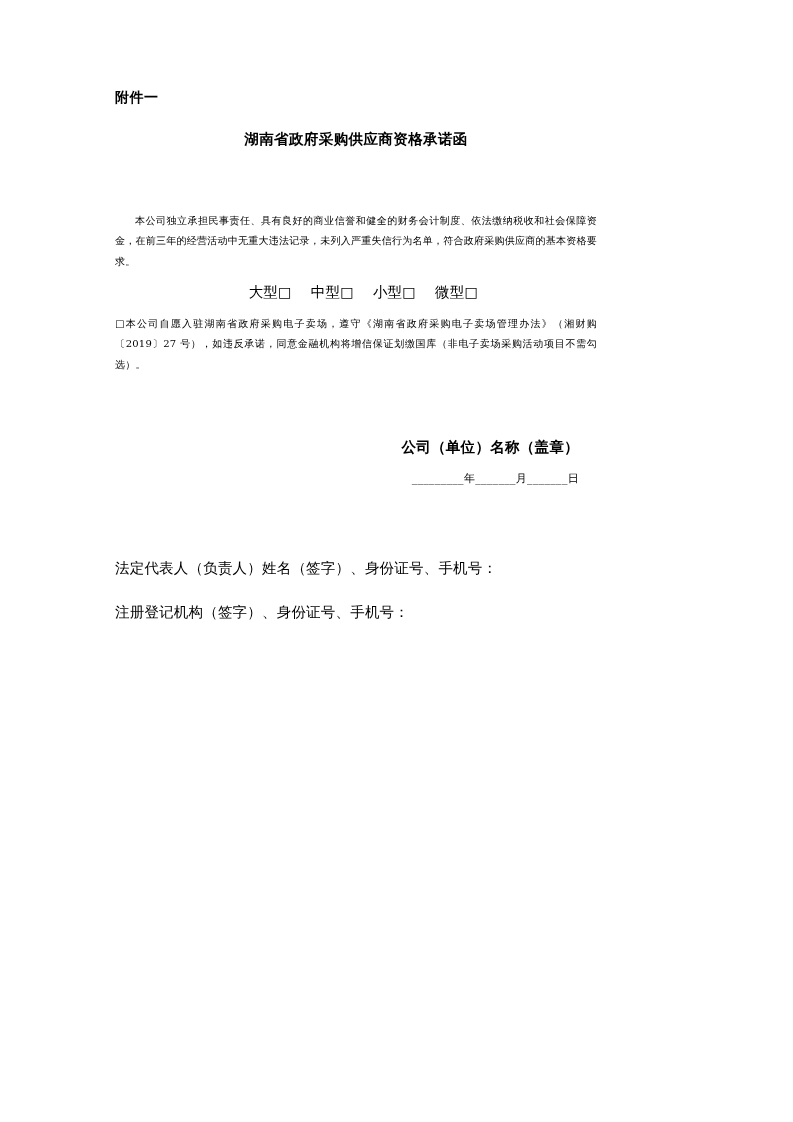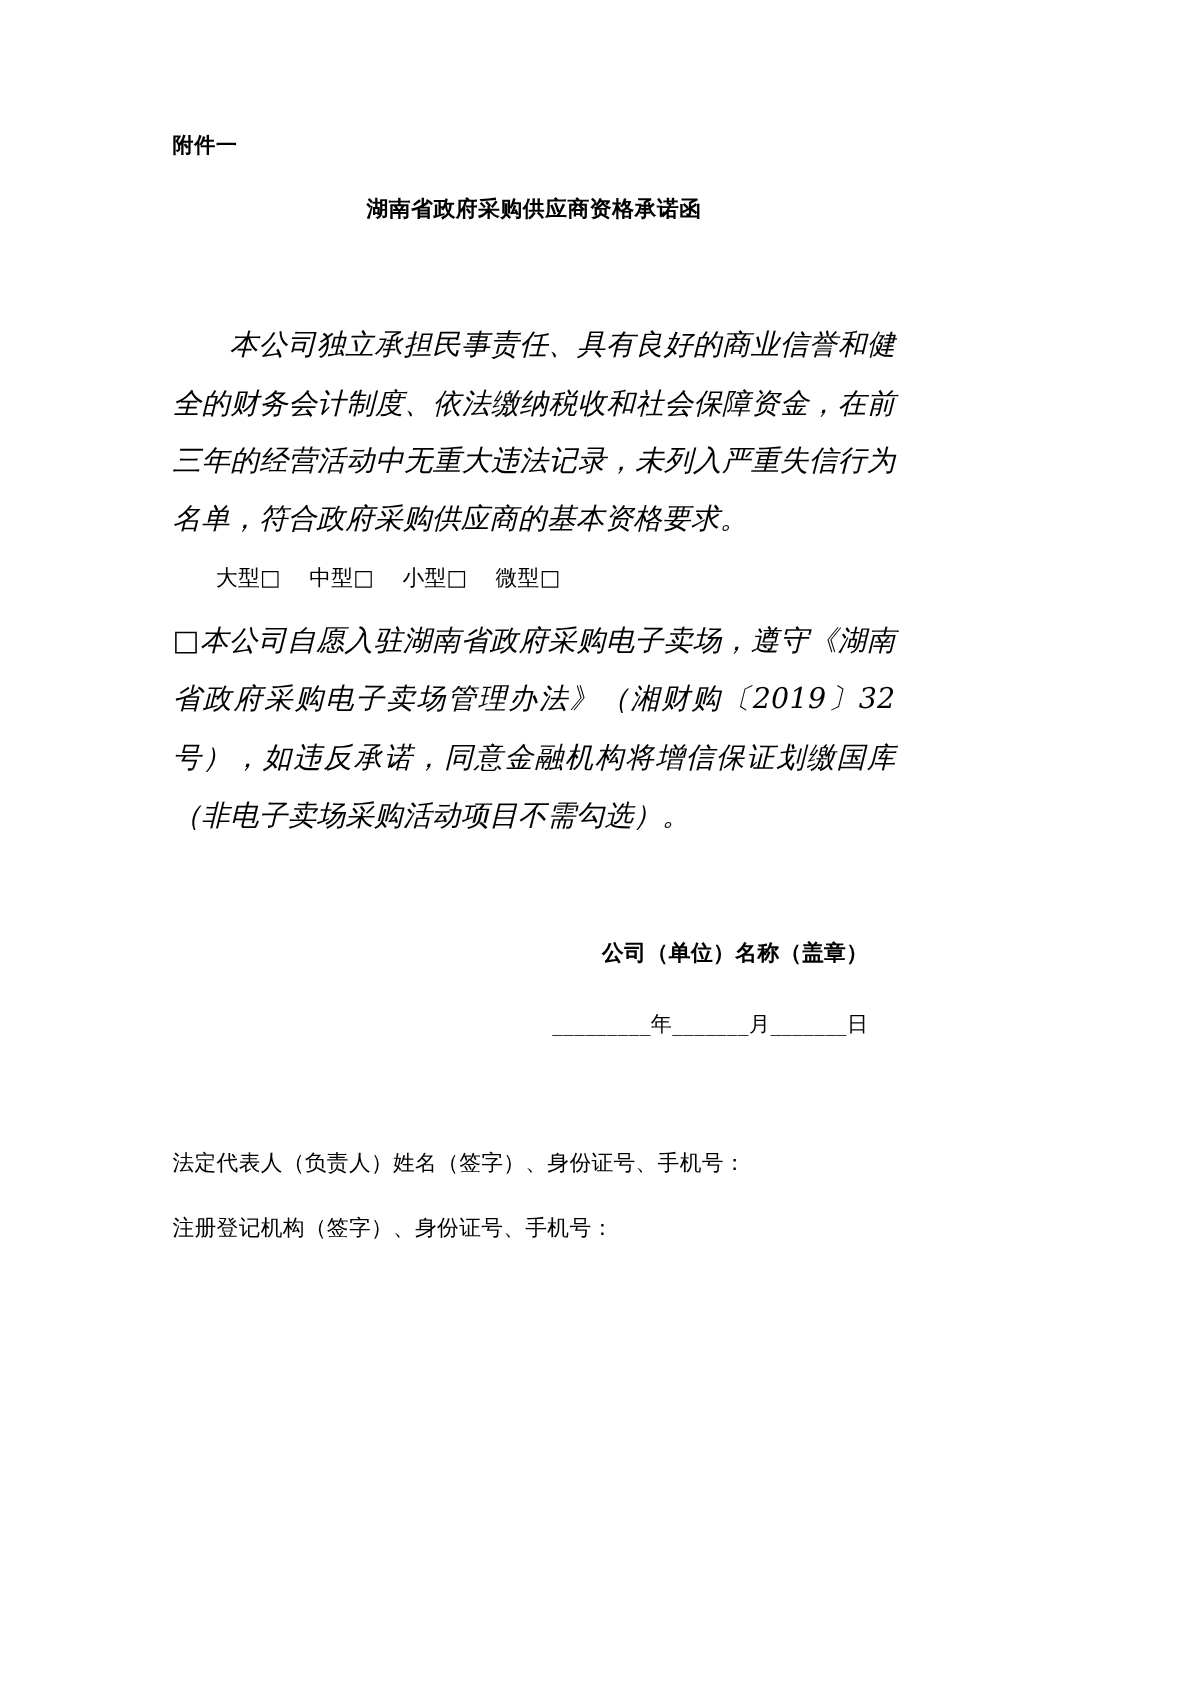--- a/index.html
+++ b/index.html
@@ -35,58 +35,58 @@
     font-family: "DejaVu Sans", "Liberation Sans", sans-serif;
     font-weight: bold;
     font-size: 14.5px;
     letter-spacing: 0.4px;
     margin: 22px 0 0 0;
   }
   .body-block {
     margin-top: 62px;
   }
   p.para {
-    font-size: 19px;
+    font-size: 10px;
     line-height: 2.05;
     margin: 0 0 6px 0;
     text-align: justify;
     text-justify: inter-ideograph;
     letter-spacing: 0.2px;
-    font-style: italic;
   }
   p.indent {
     text-indent: 2em;
   }
   .size-options {
     text-indent: 2em;
     font-size: 14.5px;
     line-height: 2.05;
     margin: 0 0 6px 0;
     letter-spacing: 0.2px;
+    text-align: center;
   }
   .size-options .opt {
     margin-right: 14px;
     white-space: nowrap;
   }
   .sign-block {
     margin-top: 56px;
     text-align: right;
     padding-right: 18px;
   }
   .sign-line {
     font-size: 14.5px;
     line-height: 2.2;
     letter-spacing: 0.3px;
     font-weight: bold;
   }
   .date-line {
-    font-size: 14px;
+    font-size: 11px;
     line-height: 2.2;
     letter-spacing: 0.3px;
-    margin-top: 16px;
+    margin-top: 4px;
   }
   .footer-block {
     margin-top: 62px;
   }
   .footer-block p {
     font-size: 14.5px;
     line-height: 2.2;
     margin: 0 0 8px 0;
     letter-spacing: 0.2px;
   }
@@ -108,21 +108,21 @@
     <p class="para indent">本公司独立承担民事责任、具有良好的商业信誉和健全的财务会计制度、依法缴纳税收和社会保障资金，在前三年的经营活动中无重大违法记录，未列入严重失信行为名单，符合政府采购供应商的基本资格要求。</p>
 
 
     <div class="size-options">
       <span class="opt">大型□</span>
       <span class="opt">中型□</span>
       <span class="opt">小型□</span>
       <span class="opt">微型□</span>
     </div>
 
-    <p class="para">□本公司自愿入驻湖南省政府采购电子卖场，遵守《湖南省政府采购电子卖场管理办法》（湘财购〔2019〕32 号），如违反承诺，同意金融机构将增信保证划缴国库（非电子卖场采购活动项目不需勾选）。</p>
+    <p class="para">□本公司自愿入驻湖南省政府采购电子卖场，遵守《湖南省政府采购电子卖场管理办法》（湘财购〔2019〕27 号），如违反承诺，同意金融机构将增信保证划缴国库（非电子卖场采购活动项目不需勾选）。</p>
   </div>
 
   <div class="sign-block">
     <div class="sign-line">公司（单位）名称（盖章）</div>
     <div class="date-line">_________年_______月_______日</div>
   </div>
 
   <div class="footer-block">
     <p>法定代表人（负责人）姓名（签字）、身份证号、手机号：</p>
     <p class="spaced">注册登记机构（签字）、身份证号、手机号：</p>

